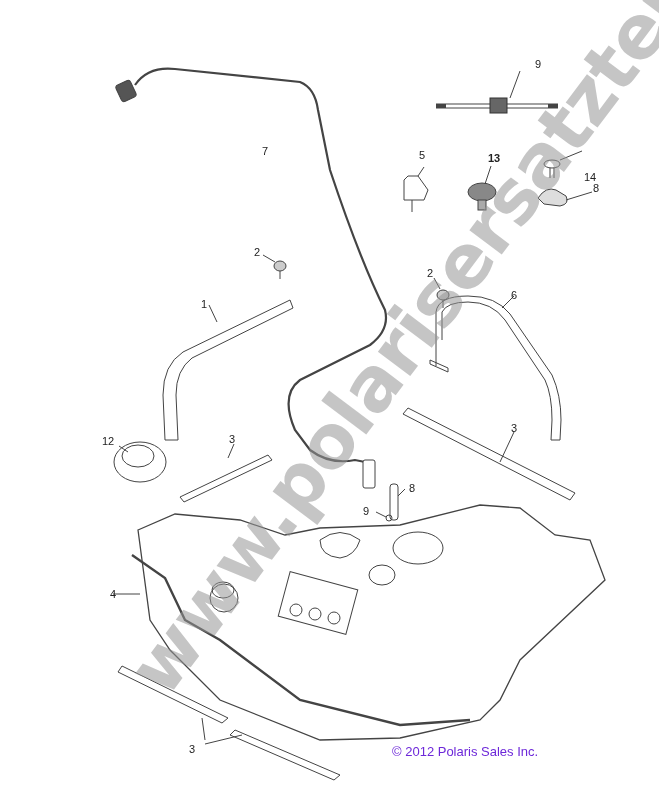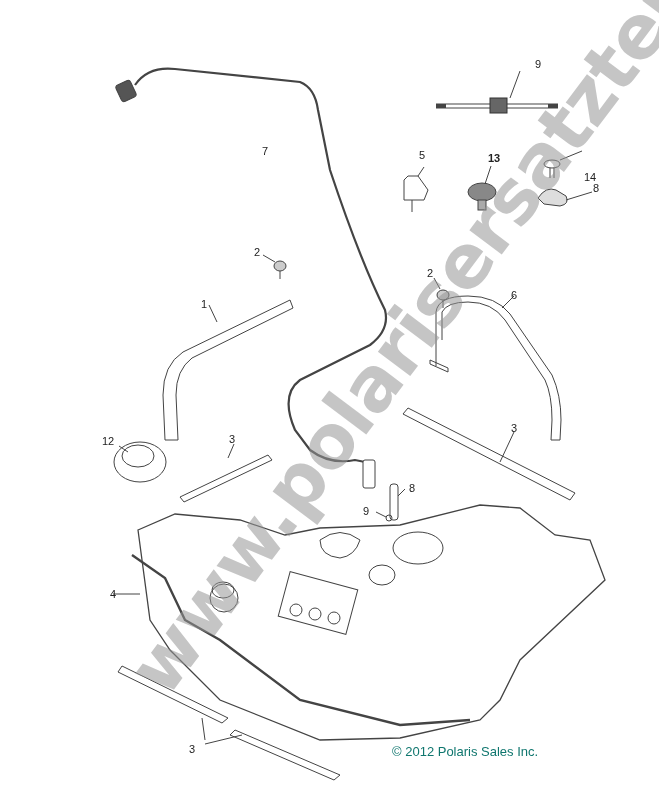--- a/index.html
+++ b/index.html
@@ -1,19 +1,19 @@
 <!DOCTYPE html>
 <html><head>
 <meta charset="utf-8">
 <style>
   html,body{margin:0;padding:0;background:#ffffff;}
   body{width:659px;height:799px;position:relative;overflow:hidden;font-family:"Liberation Sans",sans-serif;}
   #canvas{position:absolute;left:0;top:0;width:659px;height:799px;}
   .callout{position:absolute;font-size:11px;color:#222;font-family:"Liberation Sans",sans-serif;line-height:1;}
-  .copyright{position:absolute;left:392px;top:744px;font-size:13px;color:#0f766e;font-family:"Liberation Sans",sans-serif;}
+  .copyright{position:absolute;left:392px;top:744px;font-size:13px;color:#6d28d9;font-family:"Liberation Sans",sans-serif;}
   .watermark{position:absolute;left:-10px;top:330px;width:780px;transform:rotate(-53deg);transform-origin:50% 50%;
      font-family:"DejaVu Sans",sans-serif;font-weight:bold;font-size:74px;color:rgba(150,150,150,0.55);letter-spacing:-1px;white-space:nowrap;pointer-events:none;}
 </style>
 </head>
 <body>
 
 <div id="canvas">
   <svg width="659" height="799" viewBox="0 0 659 799" fill="none" stroke="#444" stroke-width="1">
 
     <g>

